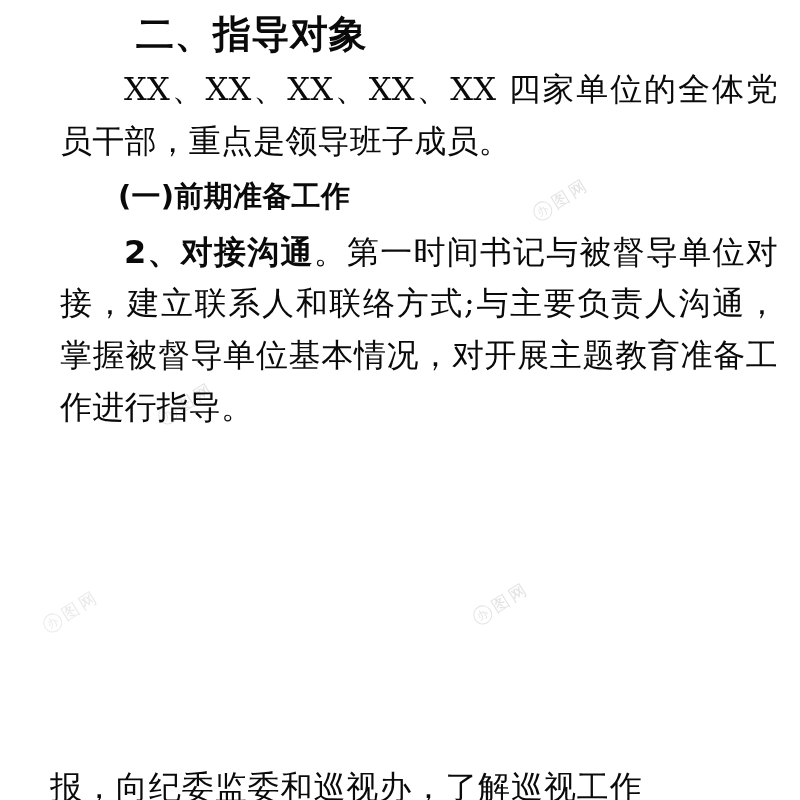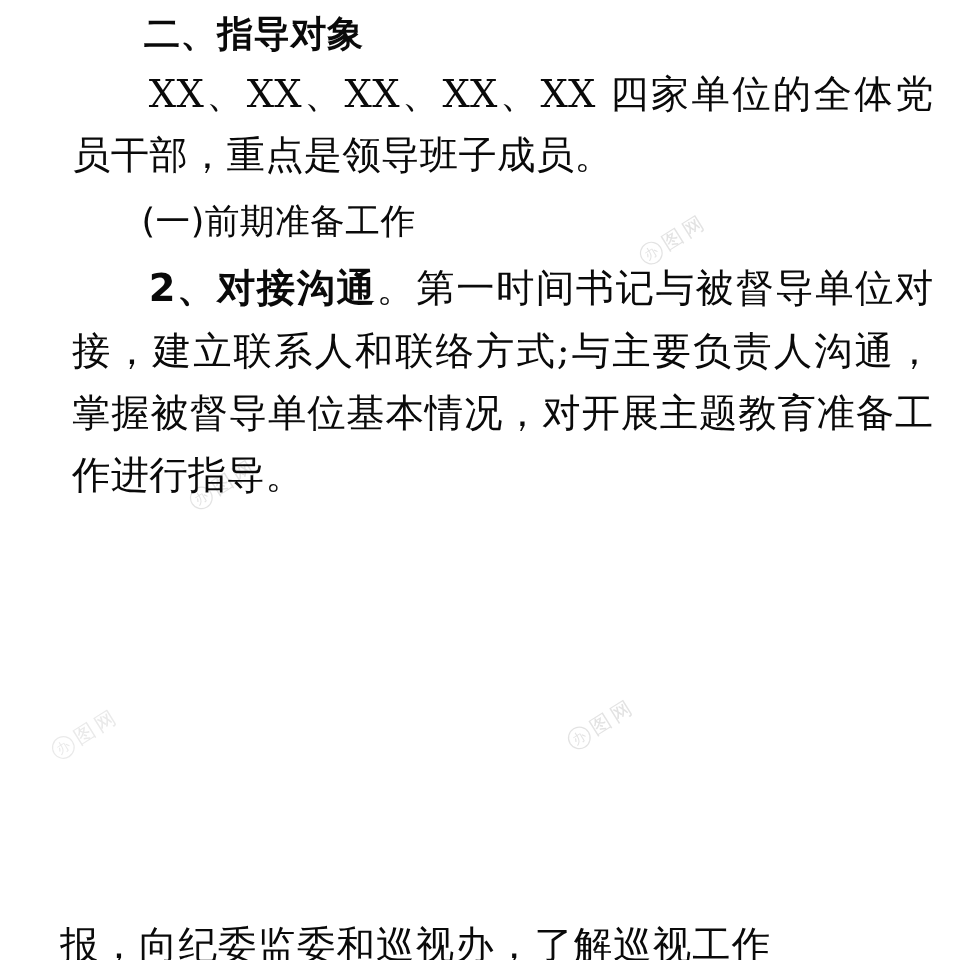--- a/index.html
+++ b/index.html
@@ -29,32 +29,32 @@
     position: relative;
     z-index: 2;
   }
 
   p {
     margin: 0;
     padding: 0;
   }
 
   .heading2 {
-    font-size: 30px;
+    font-size: 38px;
     font-weight: 700;
     letter-spacing: 0.5px;
     line-height: 1.42;
     text-indent: 2em;
     margin-bottom: 2px;
     font-family: Liberation Sans, sans-serif;
   }
 
   .heading3 {
     font-size: 29px;
-    font-weight: 400;
+    font-weight: 700;
     letter-spacing: 0.3px;
     line-height: 1.45;
     text-indent: 2em;
     margin-bottom: 2px;
     font-family: "DejaVu Sans", "Liberation Sans", sans-serif;
   }
 
   .body-para {
     font-size: 32px;
     line-height: 1.62;

